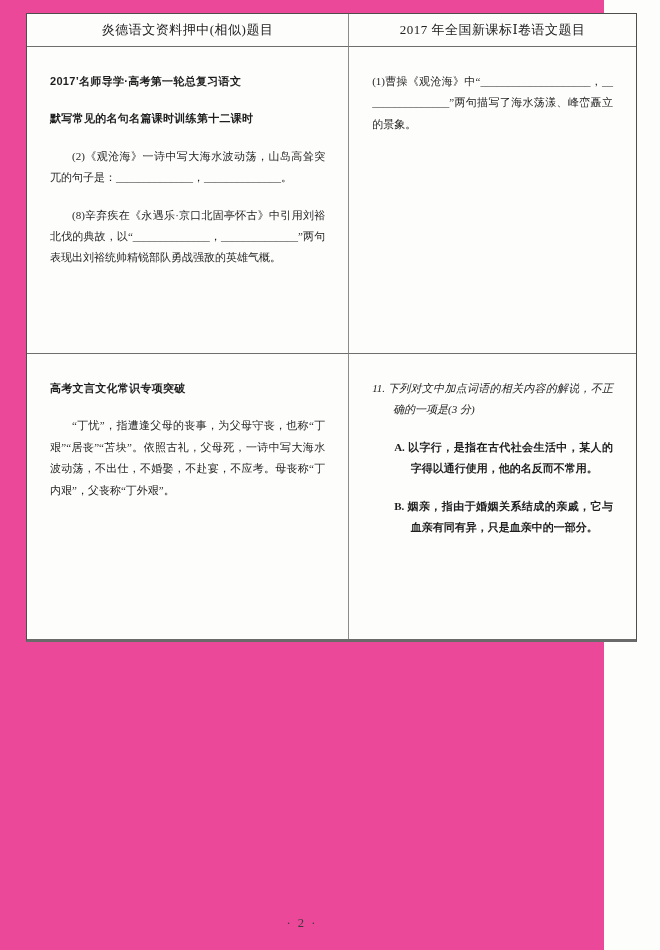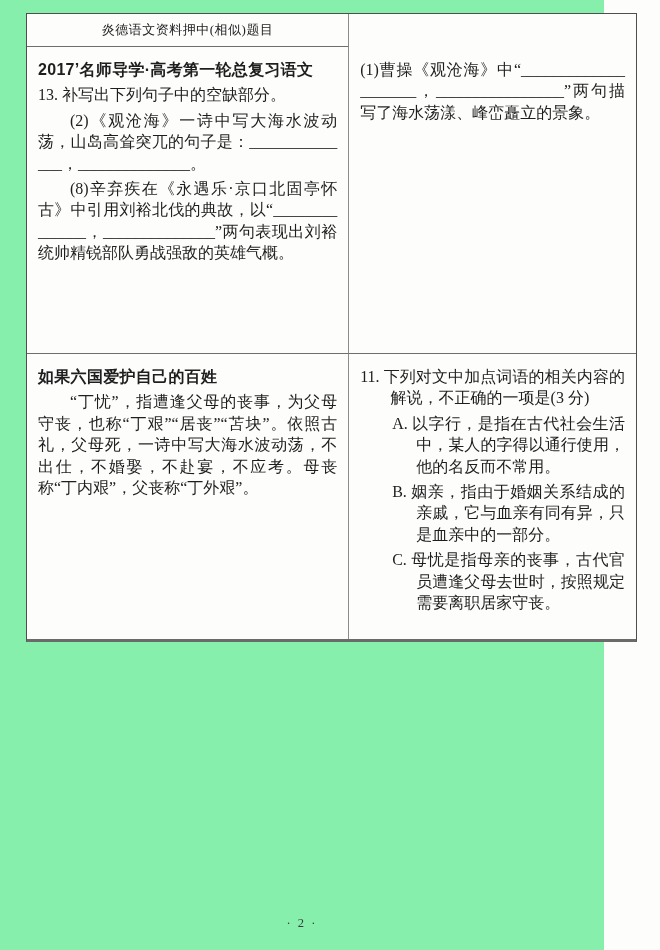--- a/index.html
+++ b/index.html
@@ -7,21 +7,21 @@
   body {
     width:660px; height:950px;
     background:#fdfdfc;
     font-family:"Liberation Serif","DejaVu Serif",serif;
     color:#1e1e1e;
     overflow:hidden;
   }
   .page {
     position:relative;
     width:604px; height:950px;
-    background:#86efac;
+    background:#ec4899;
   }
   .doc-table {
     position:absolute;
     left:26px; top:13px;
     width:611px;
     border:1.5px solid #4e4e4e;
     border-bottom-width:3px;
     border-bottom-color:#6a6a6a;
     background:#fdfdfc;
   }
@@ -43,35 +43,35 @@
   .row-1 .cell {
     height:307px;
     border-bottom:1.2px solid #6e6e6e;
     padding:8px 7px 0 7px;
   }
   .row-2 .cell {
     height:285px;
     padding:8px 7px 0 7px;
   }
   .para {
-    margin:4px;
-    font-size:16px;
+    margin:16px;
+    font-size:11px;
     line-height:21.4px;
     text-align:justify;
     color:#1e1e1e;
     word-break:break-all;
   }
   .bold-hei {
     font-family:"Liberation Sans","DejaVu Sans",sans-serif;
     font-weight:700;
     letter-spacing:.3px;
   }
   .ti2 { text-indent:2em; }
-  .hang  { padding-left:1.9em; text-indent:-1.9em; }
-  .opt   { padding-left:3.5em; text-indent:-1.5em; }
+  .hang  { padding-left:1.9em; text-indent:-1.9em;font-style:italic; }
+  .opt   { padding-left:3.5em; text-indent:-1.5em;font-weight:bold; }
   .answer-label {
     font-family:"Liberation Sans","DejaVu Sans",sans-serif;
     font-weight:700;
     font-style:normal;
   }
   .answer-text {
     font-style:italic;
   }
   .page-number {
     position:absolute;
@@ -87,44 +87,46 @@
 <body>
 
 <div class="page">
 
   <div class="doc-table">
 
     <div class="tr header-row">
       <div class="cell c-left">
         <span>炎德语文资料押中(相似)题目</span>
       </div>
+      <div class="cell c-right">
+        <span>2017 年全国新课标Ⅰ卷语文题目</span>
+      </div>
     </div>
 
     <div class="tr row-1">
       <div class="cell c-left">
         <p class="para bold-hei">2017’名师导学·高考第一轮总复习语文</p>
-        <p class="para">13. 补写出下列句子中的空缺部分。</p>
+        <p class="para bold-hei">默写常见的名句名篇课时训练第十二课时</p>
         <p class="para ti2">(2)《观沧海》一诗中写大海水波动荡，山岛高耸突兀的句子是：______________，______________。</p>
         <p class="para ti2">(8)辛弃疾在《永遇乐·京口北固亭怀古》中引用刘裕北伐的典故，以“______________，______________”两句表现出刘裕统帅精锐部队勇战强敌的英雄气概。</p>
       </div>
       <div class="cell c-right">
         <p class="para">(1)曹操《观沧海》中“____________________，________________”两句描写了海水荡漾、峰峦矗立的景象。</p>
       </div>
     </div>
 
     <div class="tr row-2">
       <div class="cell c-left">
-        <p class="para bold-hei">如果六国爱护自己的百姓</p>
+        <p class="para bold-hei">高考文言文化常识专项突破</p>
         <p class="para ti2">“丁忧”，指遭逢父母的丧事，为父母守丧，也称“丁艰”“居丧”“苫块”。依照古礼，父母死，一诗中写大海水波动荡，不出仕，不婚娶，不赴宴，不应考。母丧称“丁内艰”，父丧称“丁外艰”。</p>
       </div>
       <div class="cell c-right">
         <p class="para hang">11. 下列对文中加点词语的相关内容的解说，不正确的一项是(3 分)</p>
         <p class="para opt">A. 以字行，是指在古代社会生活中，某人的字得以通行使用，他的名反而不常用。</p>
         <p class="para opt">B. 姻亲，指由于婚姻关系结成的亲戚，它与血亲有同有异，只是血亲中的一部分。</p>
-        <p class="para opt">C. 母忧是指母亲的丧事，古代官员遭逢父母去世时，按照规定需要离职居家守丧。</p>
       </div>
     </div>
 
   </div>
 
   <div class="page-number">· 2 ·</div>
 
 </div>
 
 </body></html>

